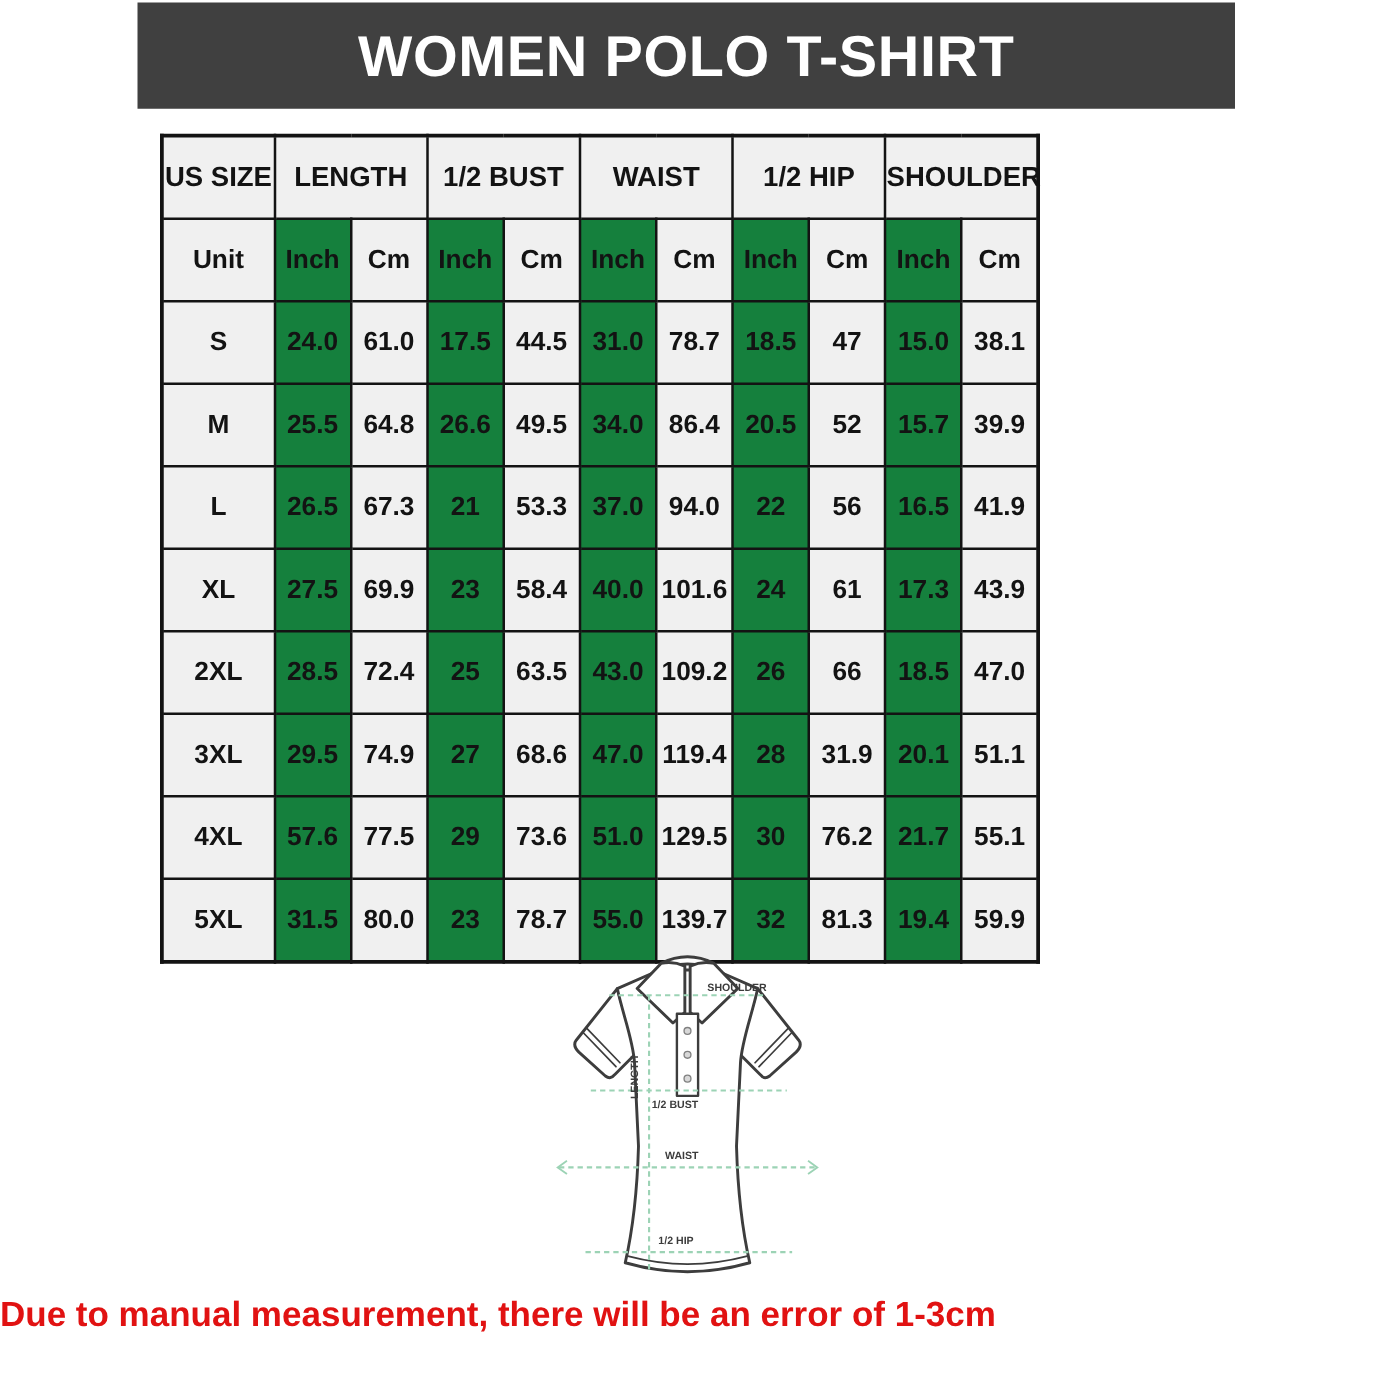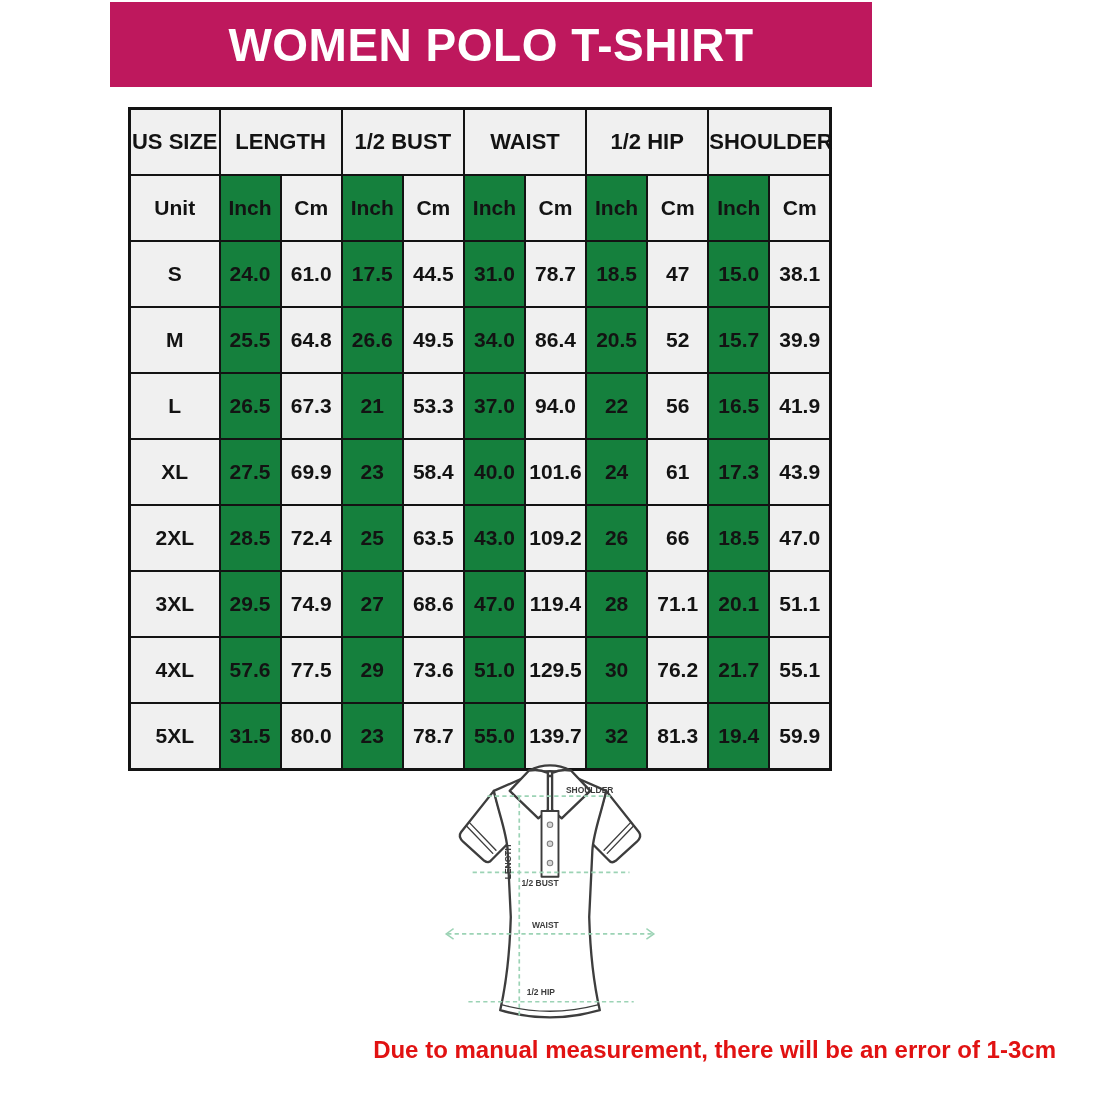--- a/index.html
+++ b/index.html
@@ -1,35 +1,35 @@
 <!DOCTYPE html>
 <html><head>
 <meta charset="utf-8">
 <style>
   html,body{margin:0;padding:0;background:#ffffff;}
   body{width:1100px;height:1100px;position:relative;font-family:"Liberation Sans",sans-serif;overflow:hidden;}
 
-  .banner{position:absolute;left:110px;top:2px;width:762px;height:85px;
-    background:#be185d;display:flex;align-items:center;justify-content:center;}
+  .banner{position:absolute;left:110px;top:2px;width:878px;height:85px;
+    background:#404040;display:flex;align-items:center;justify-content:center;}
   .banner h1{margin:0;color:#ffffff;font-size:46px;font-weight:800;letter-spacing:.5px;}
 
   table.size-chart{position:absolute;left:128px;top:107px;width:704px;
     border-collapse:collapse;table-layout:fixed;border:3px solid #131313;}
   .size-chart th,.size-chart td{border:2.5px solid #131313;text-align:center;vertical-align:middle;
     height:64px;padding:0;color:#131313;font-weight:bold;}
   .size-chart thead th.group{font-size:22px;}
   .size-chart .unit-row th{font-size:21px;}
   .size-chart tbody td{font-size:21px;}
   .shaded{background:#f0f0f0;}
   .plain{background:#15803d;}
 
   .diagram{position:absolute;left:0;top:758px;width:1100px;display:flex;justify-content:center;}
 
-  .note{position:absolute;left:0;top:1036px;width:1056px;text-align:right;
-    color:#e11212;font-size:24px;font-weight:bold;}
+  .note{position:absolute;left:0;top:1036px;width:1056px;text-align:left;
+    color:#e11212;font-size:28px;font-weight:bold;}
 </style>
 </head>
 <body>
 
 <div class="banner">
   <h1>WOMEN POLO T-SHIRT</h1>
 </div>
 
 <table class="size-chart">
   <colgroup>
@@ -136,21 +136,21 @@
       </tr>
       <tr>
         <td class="shaded">3XL</td>
         <td class="plain">29.5</td>
         <td class="shaded">74.9</td>
         <td class="plain">27</td>
         <td class="shaded">68.6</td>
         <td class="plain">47.0</td>
         <td class="shaded">119.4</td>
         <td class="plain">28</td>
-        <td class="shaded">71.1</td>
+        <td class="shaded">31.9</td>
         <td class="plain">20.1</td>
         <td class="shaded">51.1</td>
       </tr>
       <tr>
         <td class="shaded">4XL</td>
         <td class="plain">57.6</td>
         <td class="shaded">77.5</td>
         <td class="plain">29</td>
         <td class="shaded">73.6</td>
         <td class="plain">51.0</td>

